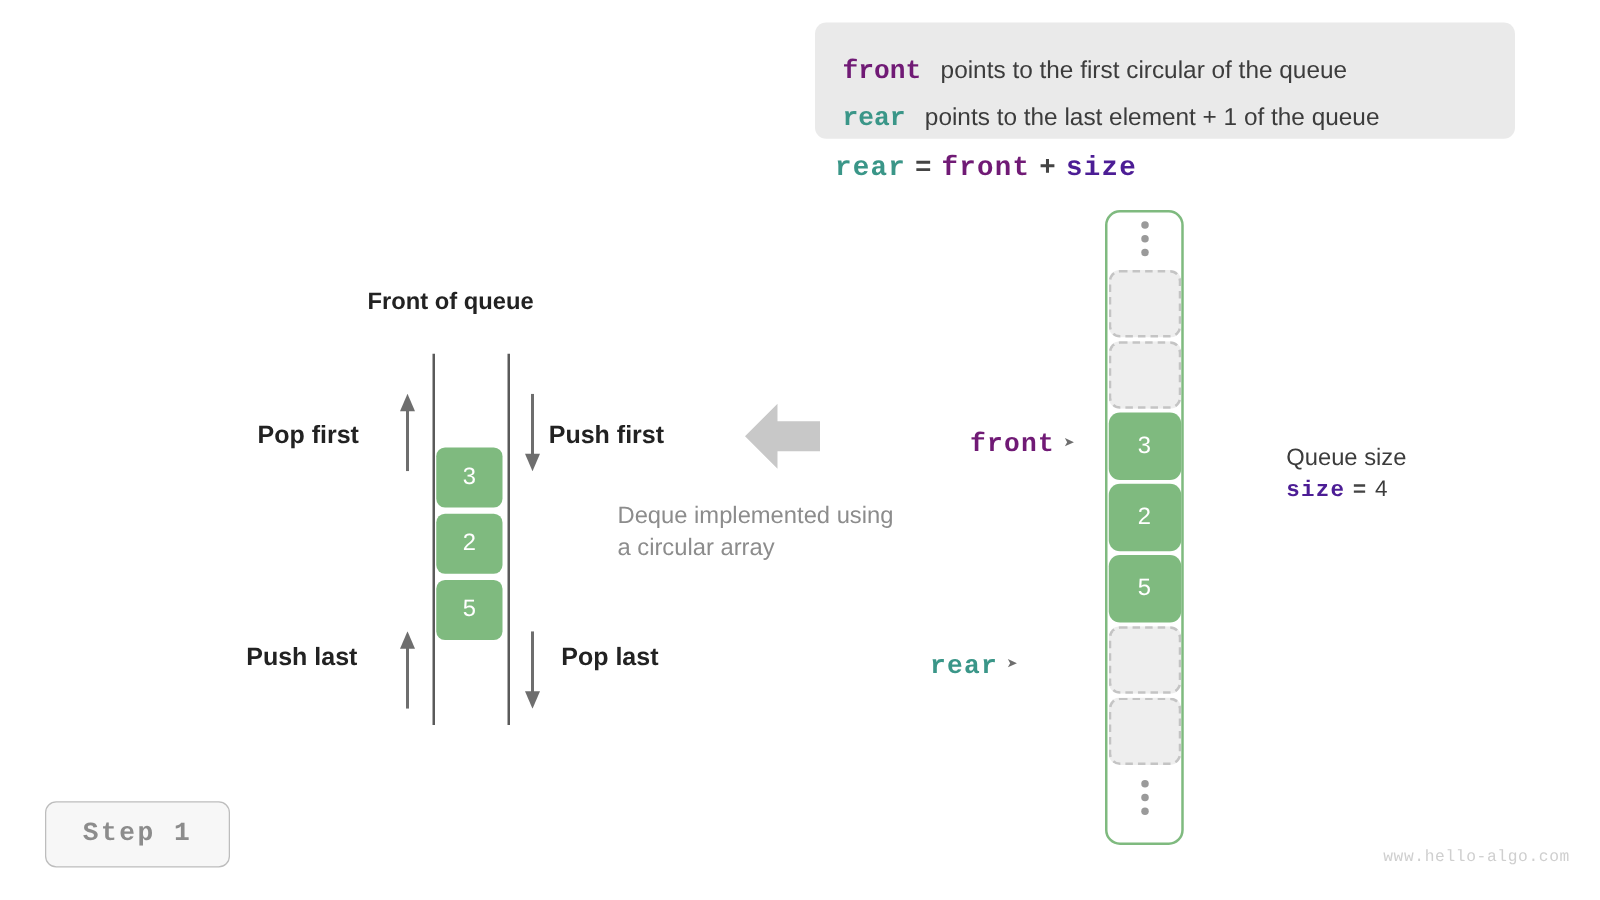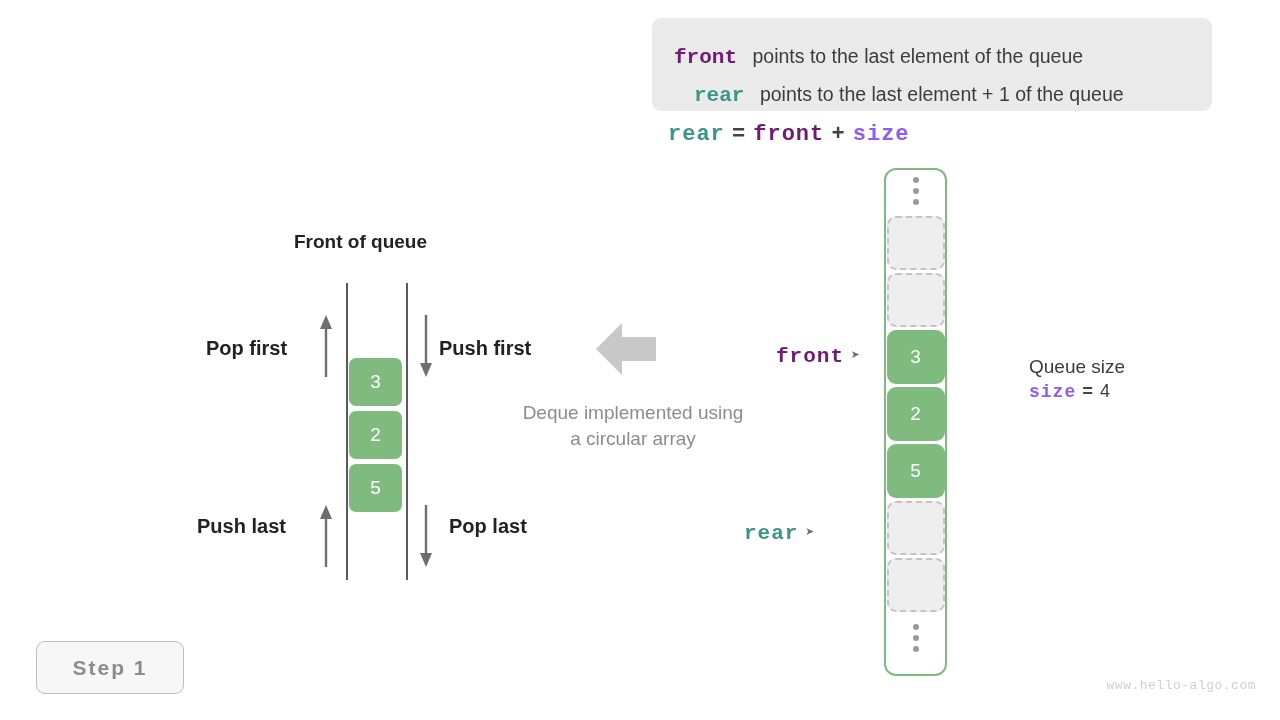--- a/index.html
+++ b/index.html
@@ -9,25 +9,25 @@
   }
   .abs{position:absolute;}
 
   
   #legend-box{
     left:652px;top:18px;width:560px;height:93px;
     background:#eaeaea;border-radius:9px;
   }
   .legend-row{position:absolute;left:22px;white-space:nowrap;}
   #legend-row-1{top:27px;}
-  #legend-row-2{top:65px;margin-left:20px;}
+  #legend-row-2{top:65px;}
   .mono{font-family:"Liberation Mono",monospace;font-weight:bold;}
   .kw-front{color:#701a75;}
   .kw-rear{color:#3a9688;}
-  .kw-size{color:#8b5cf6;}
+  .kw-size{color:#4c1d95;}
   .legend-kw{font-size:21px;vertical-align:baseline;}
   .legend-txt{font-size:19.5px;color:#3c3c3c;margin-left:11px;}
 
   
   #formula{left:668px;top:120px;font-size:22px;letter-spacing:1px;color:#3c3c3c;}
   #formula span{font-family:"Liberation Mono",monospace;font-weight:bold;}
   .op{color:#444;}
 
   
   #front-of-queue-label{left:294px;top:231px;font-size:19px;font-weight:bold;color:#222;}
@@ -49,21 +49,21 @@
   #pop-last-label{left:449px;top:515px;}
 
   .arrow-v{position:absolute;width:14px;height:62px;}
   #arrow-pop-first{left:319px;top:315px;}
   #arrow-push-first{left:419px;top:315px;}
   #arrow-push-last{left:319px;top:505px;}
   #arrow-pop-last{left:419px;top:505px;}
 
   #big-left-arrow{left:596px;top:322px;width:60px;height:54px;}
 
-  #caption{left:494px;top:400px;width:278px;text-align:center;font-size:19px;color:#8c8c8c;line-height:26px;}
+  #caption{left:494px;top:400px;width:278px;font-size:19px;color:#8c8c8c;line-height:26px;}
 
   
   #array-container{
     left:884px;top:168px;width:63px;height:508px;
     border:2px solid #7fba7f;border-radius:12px;box-sizing:border-box;
   }
   #array-inner{position:absolute;left:884px;top:168px;width:63px;}
   .dots{width:63px;height:46px;display:flex;flex-direction:column;align-items:center;justify-content:center;}
   .dots i{display:block;width:6px;height:6px;border-radius:50%;background:#9a9a9a;margin:2.5px 0;}
   .acell{
@@ -81,32 +81,32 @@
   
   #queue-size-label{left:1029px;top:356px;font-size:19px;color:#3c3c3c;}
   #size-expr{left:1029px;top:381px;font-size:18px;letter-spacing:1px;color:#3c3c3c;}
   #size-expr span{font-family:"Liberation Mono",monospace;font-weight:bold;}
 
   
   #step-badge{
     left:36px;top:641px;width:146px;height:51px;background:#f7f7f7;
     border:1.5px solid #bdbdbd;border-radius:9px;
     display:flex;align-items:center;justify-content:center;
-    font-family:Liberation Sans, sans-serif;font-weight:bold;font-size:21px;
+    font-family:Liberation Mono, monospace;font-weight:bold;font-size:21px;
     letter-spacing:2px;color:#8c8c8c;
   }
   #watermark{right:24px;top:678px;font-family:"Liberation Mono",monospace;font-size:13px;color:#cfcfcf;letter-spacing:.5px;}
 </style>
 </head>
 <body>
 
 <div class="abs" id="legend-box">
   <div class="legend-row" id="legend-row-1">
     <span class="mono kw-front legend-kw">front</span>
-    <span class="legend-txt">points to the last element of the queue</span>
+    <span class="legend-txt">points to the first circular of the queue</span>
   </div>
   <div class="legend-row" id="legend-row-2">
     <span class="mono kw-rear legend-kw">rear</span>
     <span class="legend-txt">points to the last element + 1 of the queue</span>
   </div>
 </div>
 
 <div class="abs" id="formula">
   <span class="kw-rear">rear</span>
   <span class="op">=</span>

